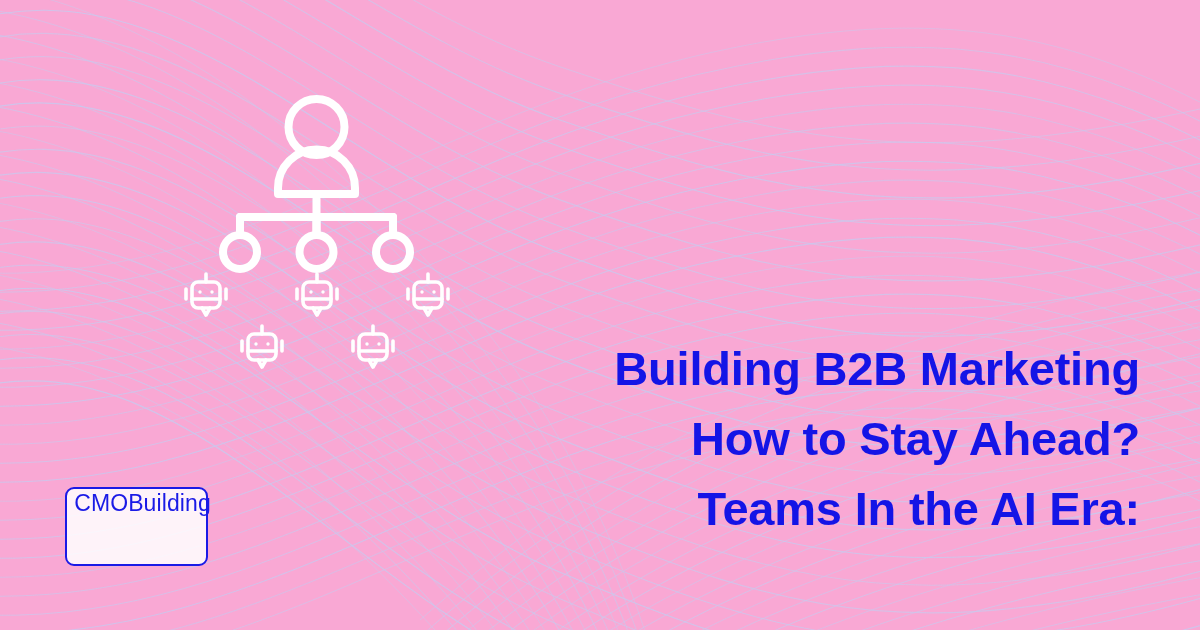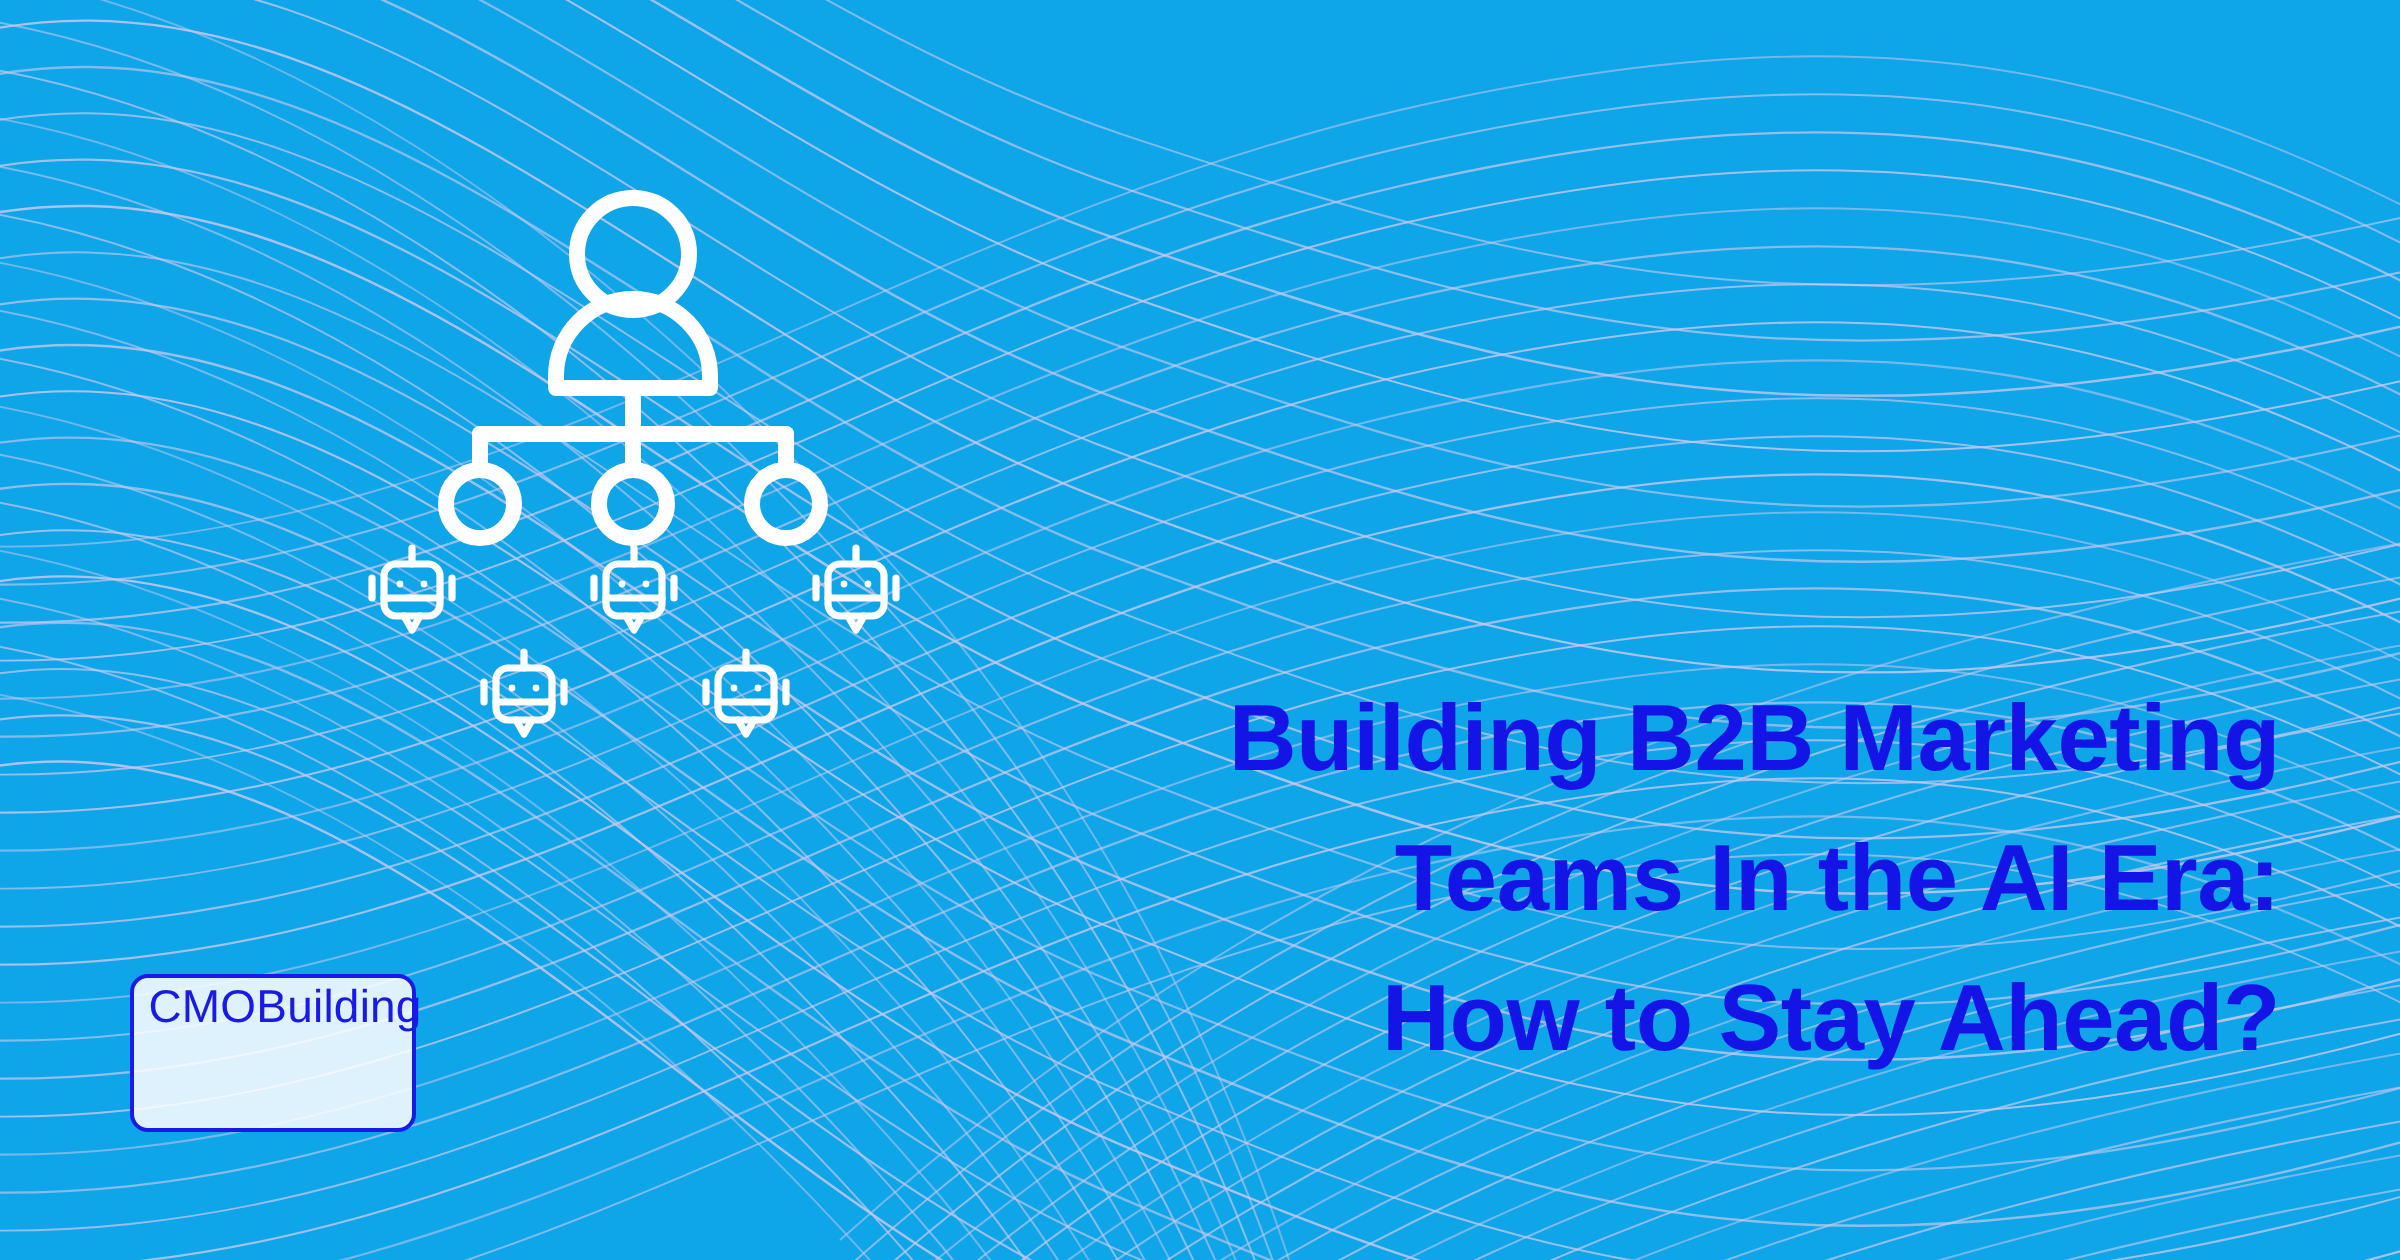--- a/index.html
+++ b/index.html
@@ -10,21 +10,21 @@
   }
   body {
     font-family: "Liberation Sans", sans-serif;
   }
 
   .card {
     position: relative;
     width: 1200px;
     height: 630px;
     overflow: hidden;
-    background: #0ea5e9;
+    background: #f9a8d4;
   }
 
   
   .bg-waves {
     position: absolute;
     inset: 0;
     width: 1200px;
     height: 630px;
     pointer-events: none;
   }
@@ -260,22 +260,22 @@
           <circle cx="14" cy="18" r="1.7" fill="#ffffff" stroke="none"></circle>
           <circle cx="26" cy="18" r="1.7" fill="#ffffff" stroke="none"></circle>
           <line x1="6" y1="25" x2="34" y2="25"></line>
           <path d="M 16 34 L 20 41 L 24 34"></path>
         </g>
       </g>
   </svg>
 
   <div class="headline">
     <span class="line">Building B2B Marketing</span>
+    <span class="line">How to Stay Ahead?</span>
     <span class="line">Teams In the AI Era:</span>
-    <span class="line">How to Stay Ahead?</span>
   </div>
 
   <div class="brand-badge">
     <span class="brand-line">CMO</span>
     <span class="brand-line">Building</span>
   </div>
 
 </div>
 
 </body></html>

